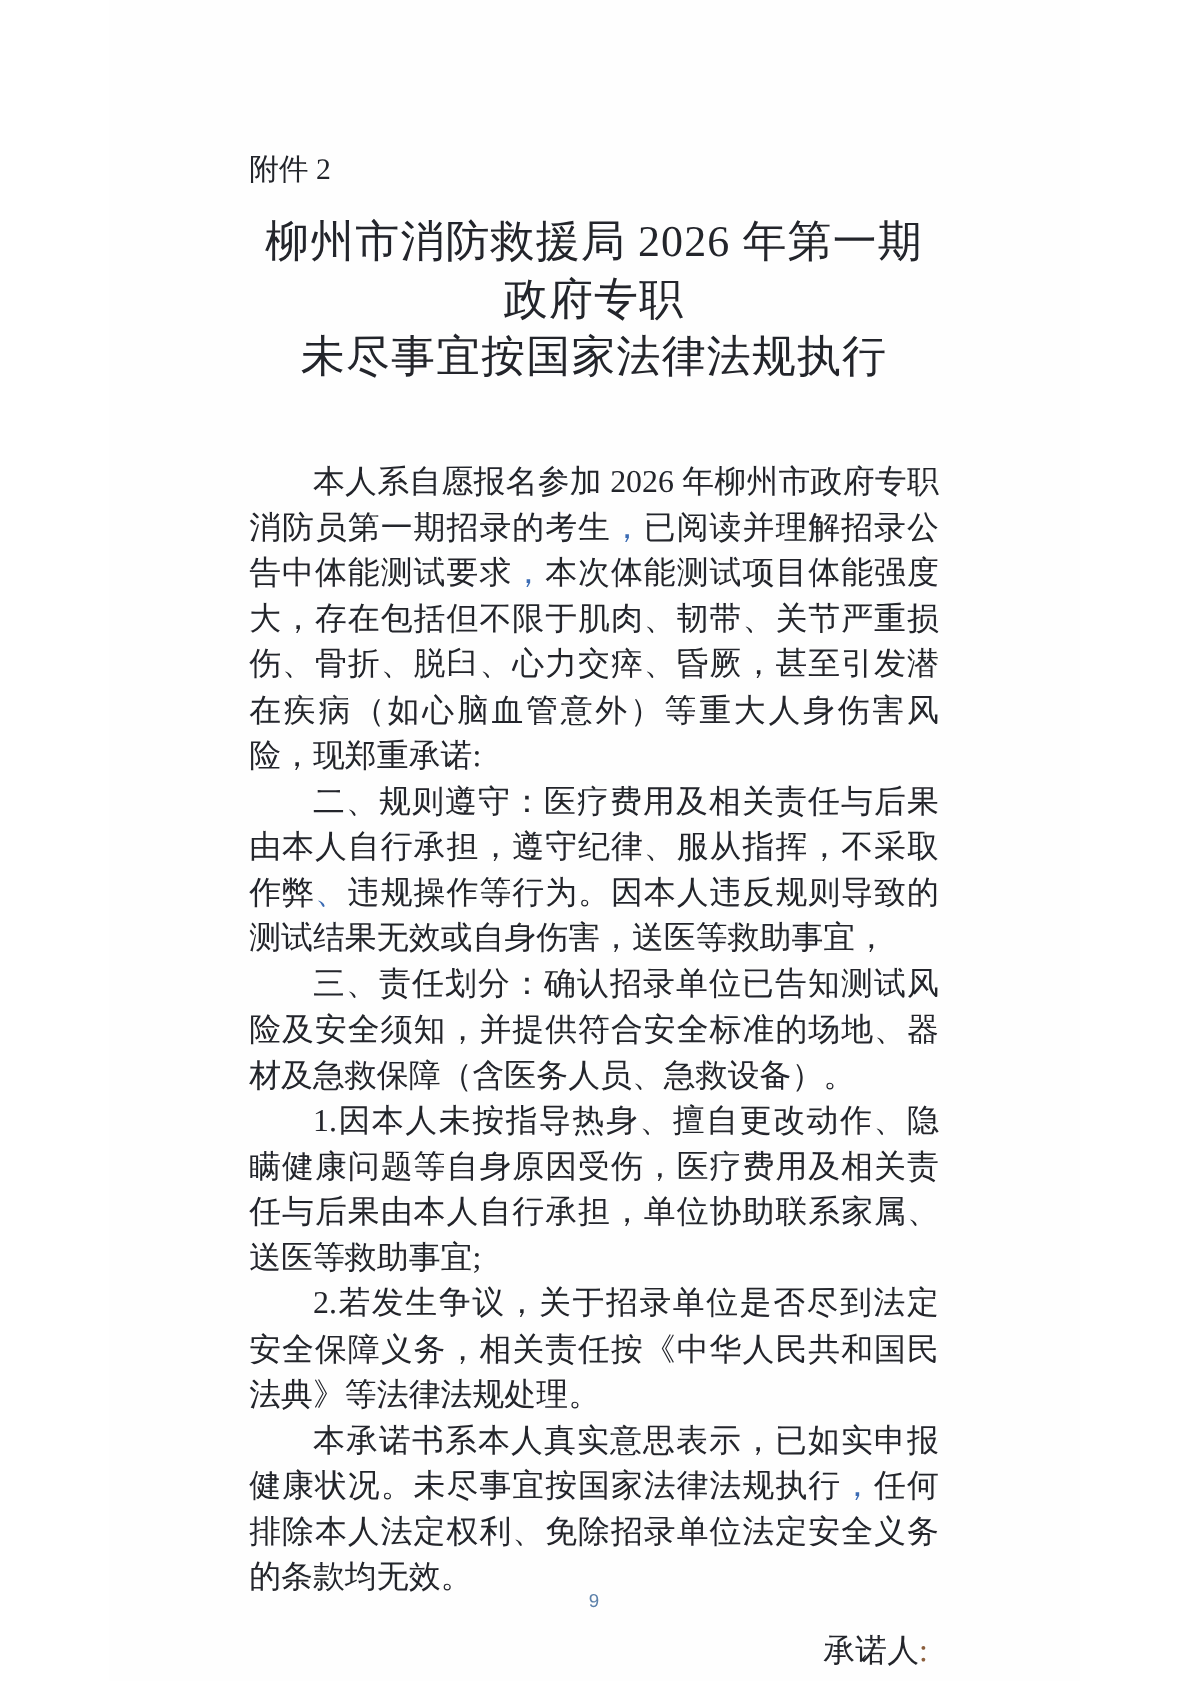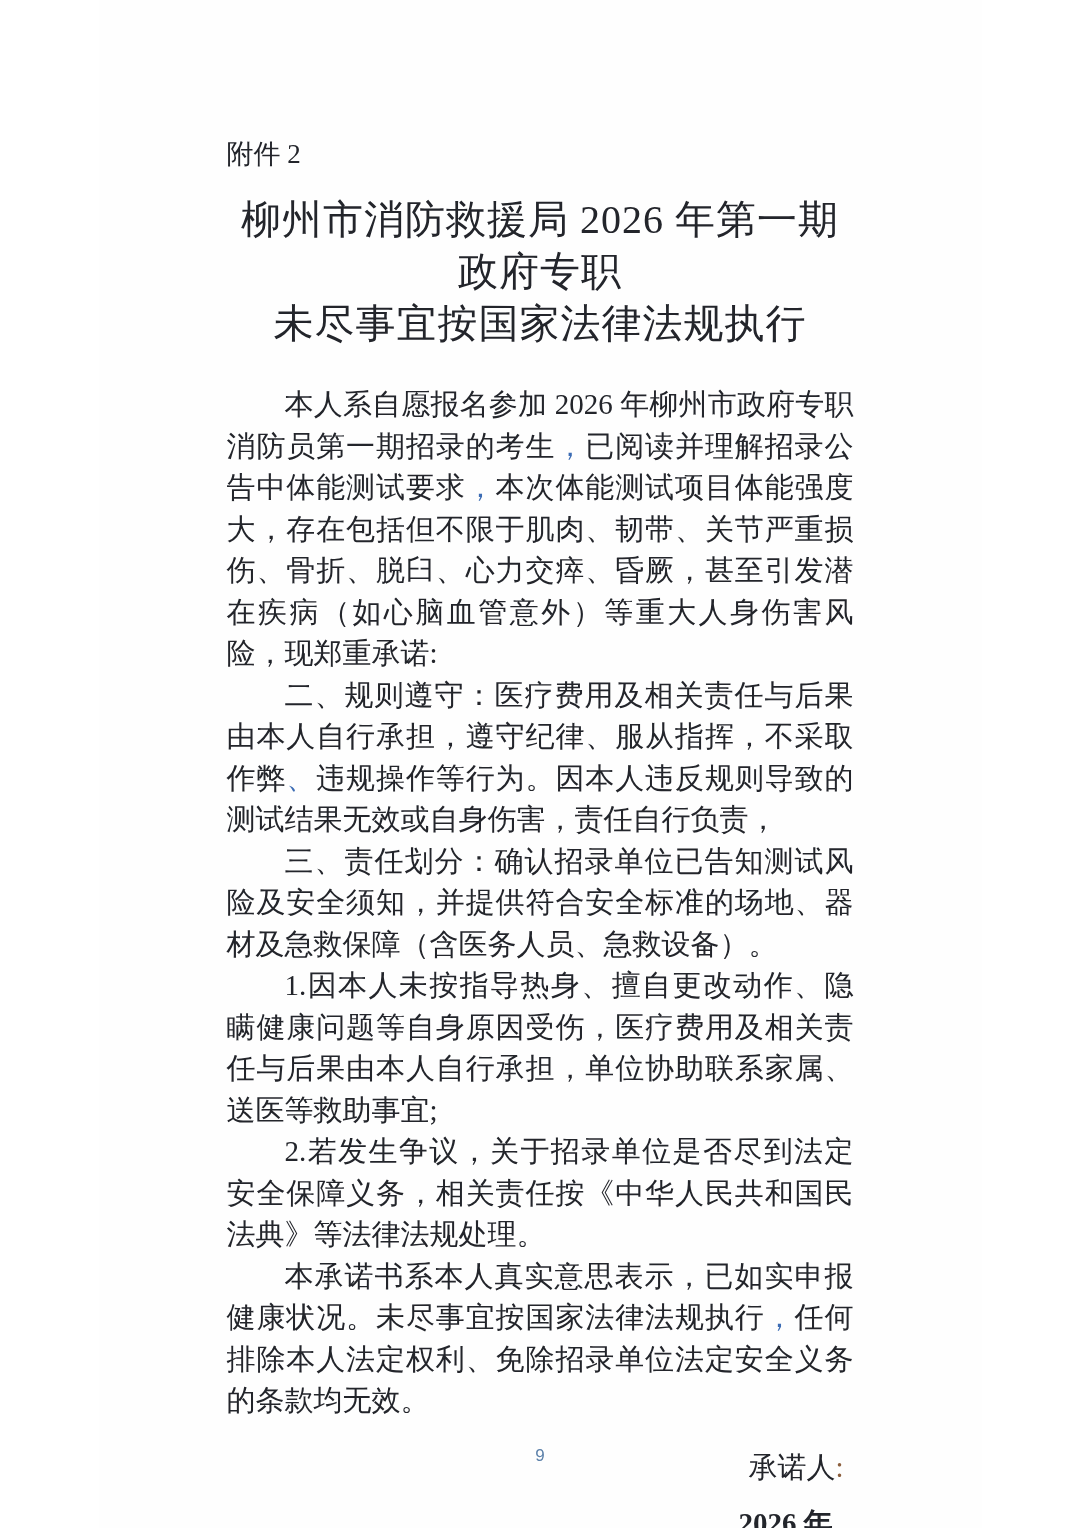--- a/index.html
+++ b/index.html
@@ -26,21 +26,21 @@
   .title {
     margin: 22px 0 0 0;
     font-size: 40px;
     font-weight: 400;
     line-height: 52px;
     text-align: center;
     letter-spacing: 1px;
   }
   .title-line { display: block; }
   .doc-body {
-    margin-top: 34px;
+    margin-top: 68px;
     font-size: 29px;
     line-height: 41.5px;
     text-align: justify;
   }
   .body-para {
     margin: 0;
     text-indent: 58px;
   }
   .punct-blue { color: var(--blue-punct, #3c6cb4); }
   .signature {
@@ -73,21 +73,21 @@
 
   <div class="attachment">附件 2</div>
 
   <h1 class="title">
     <span class="title-line">柳州市消防救援局 2026 年第一期政府专职</span>
     <span class="title-line">未尽事宜按国家法律法规执行</span>
   </h1>
 
   <div class="doc-body" id="body-container">
       <p class="body-para"><span>本人系自愿报名参加 2026 年柳州市政府专职消防员第一期招录的考生</span><span class="punct-blue">，</span><span>已阅读并理解招录公告中体能测试要求</span><span class="punct-blue">，</span><span>本次体能测试项目体能强度大，存在包括但不限于肌肉、韧带、关节严重损伤、骨折、脱臼、心力交瘁、昏厥，甚至引发潜在疾病（如心脑血管意外）等重大人身伤害风险，现郑重承诺:</span></p>
-      <p class="body-para"><span>二、规则遵守：医疗费用及相关责任与后果由本人自行承担，遵守纪律、服从指挥，不采取作弊</span><span class="punct-blue">、</span><span>违规操作等行为。因本人违反规则导致的测试结果无效或自身伤害，责任自行负责，</span></p>
+      <p class="body-para"><span>二、规则遵守：医疗费用及相关责任与后果由本人自行承担，遵守纪律、服从指挥，不采取作弊</span><span class="punct-blue">、</span><span>违规操作等行为。因本人违反规则导致的测试结果无效或自身伤害，送医等救助事宜，</span></p>
       <p class="body-para"><span>三、责任划分：确认招录单位已告知测试风险及安全须知，并提供符合安全标准的场地、器材及急救保障（含医务人员、急救设备）。</span></p>
       <p class="body-para"><span>1.因本人未按指导热身、擅自更改动作、隐瞒健康问题等自身原因受伤，医疗费用及相关责任与后果由本人自行承担，单位协助联系家属、送医等救助事宜;</span></p>
       <p class="body-para"><span>2.若发生争议，关于招录单位是否尽到法定安全保障义务，相关责任按《中华人民共和国民法典》等法律法规处理。</span></p>
       <p class="body-para"><span>本承诺书系本人真实意思表示，已如实申报健康状况。未尽事宜按国家法律法规执行</span><span class="punct-blue">，</span><span>任何排除本人法定权利、免除招录单位法定安全义务的条款均无效。</span></p>
     </div>
 
   <div class="signature">
     <div class="sig-line">
       <span>承诺人</span><span class="sig-colon">:</span>
     </div>

